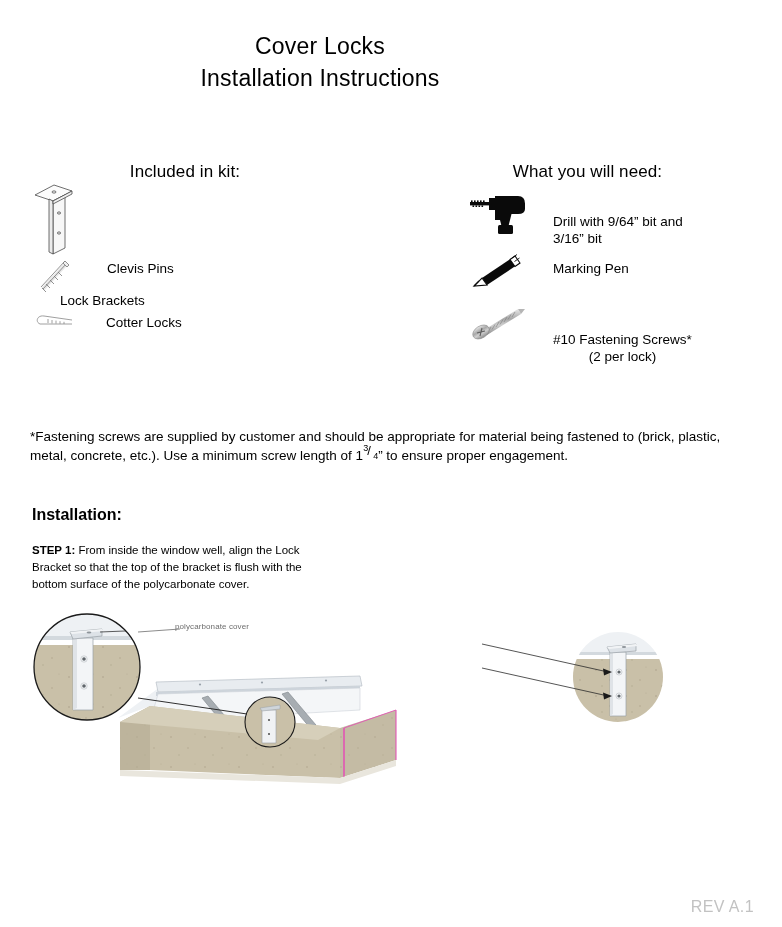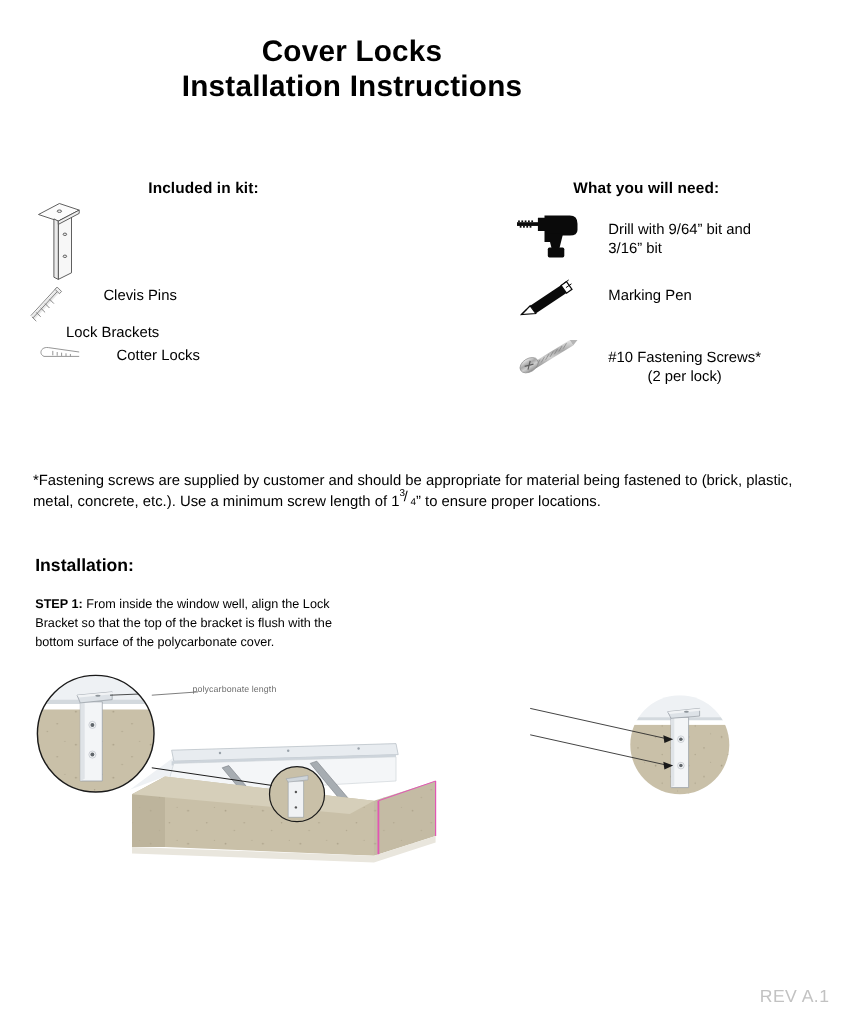--- a/index.html
+++ b/index.html
@@ -21,32 +21,32 @@
     inset: 0;
   }
 
   
   .doc-title {
     position: absolute;
     left: 0;
     top: 30px;
     width: 640px;
     text-align: center;
-    font-size: 27px;
+    font-size: 23px;
     line-height: 32px;
-    font-weight: 700;
+    font-weight: 400;
     letter-spacing: 0.2px;
   }
   .doc-title .line2 { display: block; text-align: center; }
 
   
   .col-heading {
     position: absolute;
-    font-size: 14px;
-    font-weight: bold;
+    font-size: 17px;
+    font-weight: normal;
     letter-spacing: 0.1px;
   }
   #kit-heading  { left: 0;   top: 162px; width: 370px; text-align: center; }
   #need-heading { left: 400px; top: 162px; width: 375px; text-align: center; }
 
   
   .item-row {
     position: absolute;
     display: flex;
     align-items: flex-start;
@@ -57,32 +57,32 @@
   }
   .item-label {
     font-size: 13.5px;
     line-height: 17px;
     white-space: pre-line;
   }
 
   
   #row-lock-brackets { left: 32px; top: 182px; flex-direction: column; }
   #row-lock-brackets .item-label { margin-left: 28px; margin-top: 26px; }
-  #row-clevis-pins   { left: 20px; top: 255px; }
+  #row-clevis-pins   { left: 33px; top: 255px; }
   #row-clevis-pins .item-label { margin-left: 28px; margin-top: 5px; }
   #row-cotter-pins   { left: 32px; top: 310px; }
   #row-cotter-pins .item-label { margin-left: 28px; margin-top: 4px; }
 
   
   #row-drill   { left: 468px; top: 192px; }
-  #row-drill .item-label { margin-left: 23px; margin-top: 8px; }
+  #row-drill .item-label { margin-left: 23px; margin-top: 21px; }
   #row-pen     { left: 468px; top: 252px; }
   #row-pen .item-label { margin-left: 23px; margin-top: 8px; }
   #row-screws  { left: 468px; top: 302px; }
-  #row-screws .item-label { margin-left: 23px; margin-top: 14px; text-align: center; }
+  #row-screws .item-label { margin-left: 23px; margin-top: 29px; text-align: center; }
 
   
   #footnote {
     position: absolute;
     left: 30px;
     top: 427px;
     width: 724px;
     font-size: 13.5px;
     line-height: 19px;
   }
@@ -303,21 +303,21 @@
 
           <path d="M9 31 L17 29 M12 34 L14 26" stroke="#5f5f5f" stroke-width="1.1"></path>
         </g>
       </svg>
     </div>
     <div class="item-label">#10 Fastening Screws*
 (2 per lock)</div>
   </div>
 
   <div id="footnote">
-    <span>*Fastening screws are supplied by customer and should be appropriate for material being fastened to (brick, plastic, metal, concrete, etc.).  Use a minimum screw length of 1</span><span class="frac"><span class="num">3</span><span class="bar">/</span><span class="den">4</span></span><span>” to ensure proper locations.</span>
+    <span>*Fastening screws are supplied by customer and should be appropriate for material being fastened to (brick, plastic, metal, concrete, etc.).  Use a minimum screw length of 1</span><span class="frac"><span class="num">3</span><span class="bar">/</span><span class="den">4</span></span><span>” to ensure proper engagement.</span>
   </div>
 
   <div id="installation-heading">Installation:</div>
 
   <div class="step-block" id="step-1-block">
     <span class="step-label">STEP 1:</span><span> From inside the window well, align the Lock Bracket so that the top of the bracket is flush with the bottom surface of the polycarbonate cover.</span>
   </div>
 
   <div class="figure" id="figure-step-1">
     <svg width="380" height="180" viewBox="0 0 380 180">
@@ -405,21 +405,21 @@
         <circle cx="54" cy="76" r="3.2" fill="none" stroke="#b8bec3" stroke-width="0.6"></circle>
 
         <path d="M70 22 L120 20" stroke="#1a1a1a" stroke-width="0.7" fill="none"></path>
       </g>
       <circle cx="57" cy="57" r="53" fill="none" stroke="#1a1a1a" stroke-width="1.3"></circle>
 
       <path d="M108 22 L150 19" stroke="#6d6d6d" stroke-width="0.8" fill="none"></path>
     </svg>
   </div>
 
-  <div id="callout-polycarbonate">polycarbonate length</div>
+  <div id="callout-polycarbonate">polycarbonate cover</div>
 
   <div class="figure" id="figure-step-2">
     <svg width="250" height="130" viewBox="0 0 250 130">
       <defs>
         <clipPath id="magClip2">
           <circle cx="178" cy="65" r="45"></circle>
         </clipPath>
         <pattern id="speck2" width="30" height="26" patternUnits="userSpaceOnUse">
           <circle cx="6" cy="6" r="0.8" fill="#a79d85"></circle>
           <circle cx="20" cy="16" r="0.7" fill="#a79d85"></circle>

